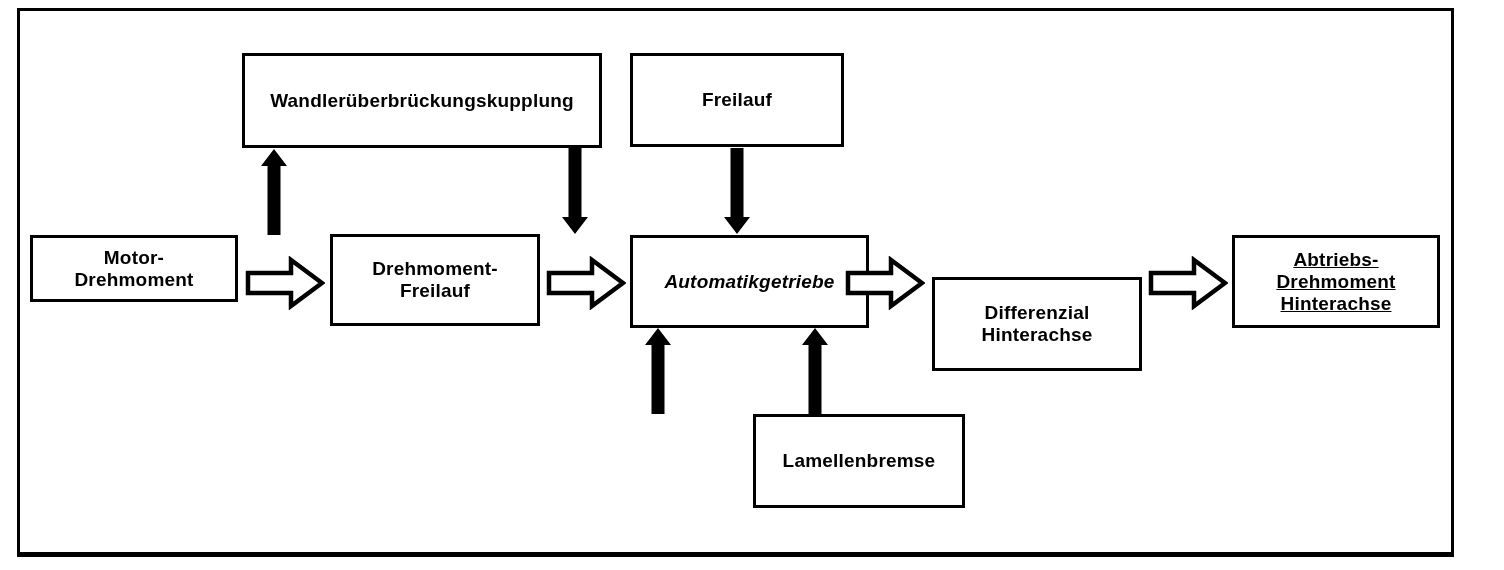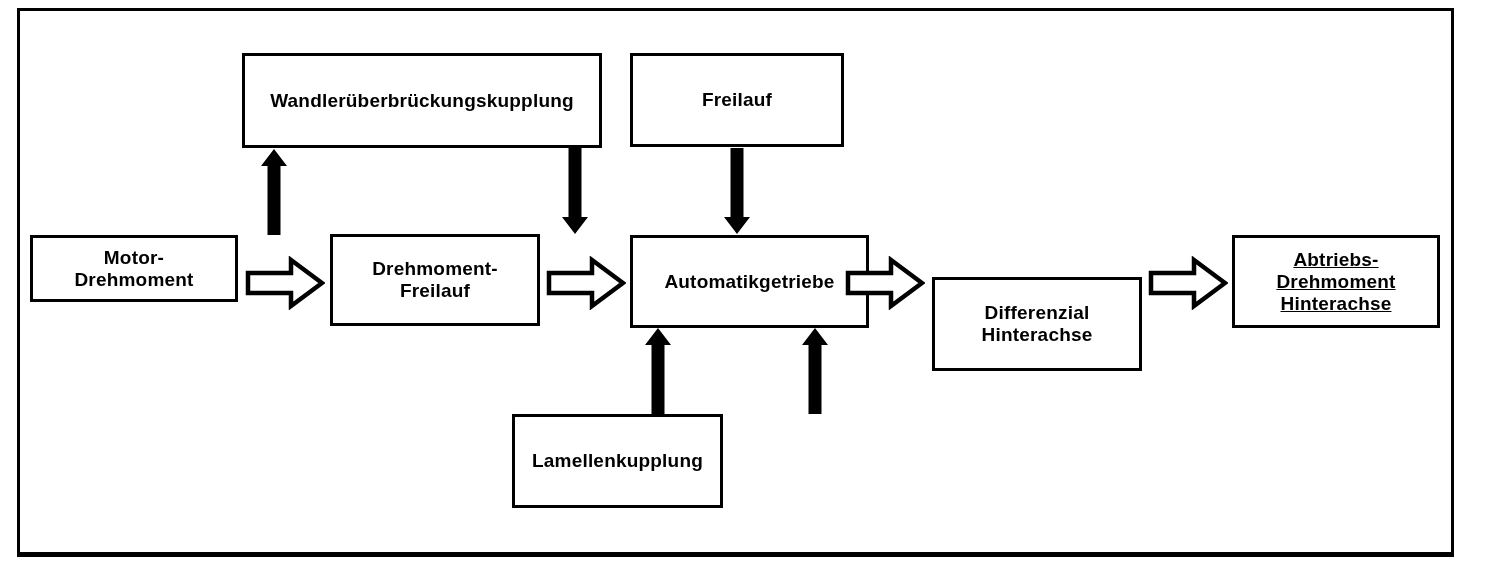--- a/index.html
+++ b/index.html
@@ -56,31 +56,31 @@
   <div class="node" style="left:242px; top:53px; width:360px; height:95px;">Wandlerüberbrückungskupplung</div>
 
   <div class="node" style="left:630px; top:53px; width:214px; height:94px;">Freilauf</div>
 
   <div class="node" style="left:30px; top:235px; width:208px; height:67px;">Motor-
 Drehmoment</div>
 
   <div class="node" style="left:330px; top:234px; width:210px; height:92px;">Drehmoment-
 Freilauf</div>
 
-  <div class="node" style="left:630px; top:235px; width:239px; height:93px;">Automatikgetriebe</div>
+  <div class="node" style="left:630px; top:235px; width:239px; height:93px;font-style:italic;">Automatikgetriebe</div>
 
   <div class="node" style="left:932px; top:233px; width:210px; height:94px;margin-top:44px;">Differenzial
 Hinterachse</div>
 
   <div class="node" style="left:1232px; top:235px; width:208px; height:93px;text-decoration:underline;">Abtriebs-
 Drehmoment
 Hinterachse</div>
 
-  <div class="node" style="left:512px; top:414px; width:211px; height:94px;">Lamellenkupplung</div>
 
+  <div class="node" style="left:753px; top:414px; width:212px; height:94px;">Lamellenbremse</div>
 
   <svg class="arrow" style="left:245px; top:256px;" width="80" height="54" viewBox="0 0 80 54">
     <polygon points="3,17 46,17 46,4 77,27 46,50 46,37 3,37" fill="#ffffff" stroke="#000000" stroke-width="4.5"></polygon>
   </svg>
   <svg class="arrow" style="left:546px; top:256px;" width="80" height="54" viewBox="0 0 80 54">
     <polygon points="3,17 46,17 46,4 77,27 46,50 46,37 3,37" fill="#ffffff" stroke="#000000" stroke-width="4.5"></polygon>
   </svg>
   <svg class="arrow" style="left:845px; top:256px;" width="80" height="54" viewBox="0 0 80 54">
     <polygon points="3,17 46,17 46,4 77,27 46,50 46,37 3,37" fill="#ffffff" stroke="#000000" stroke-width="4.5"></polygon>
   </svg>

